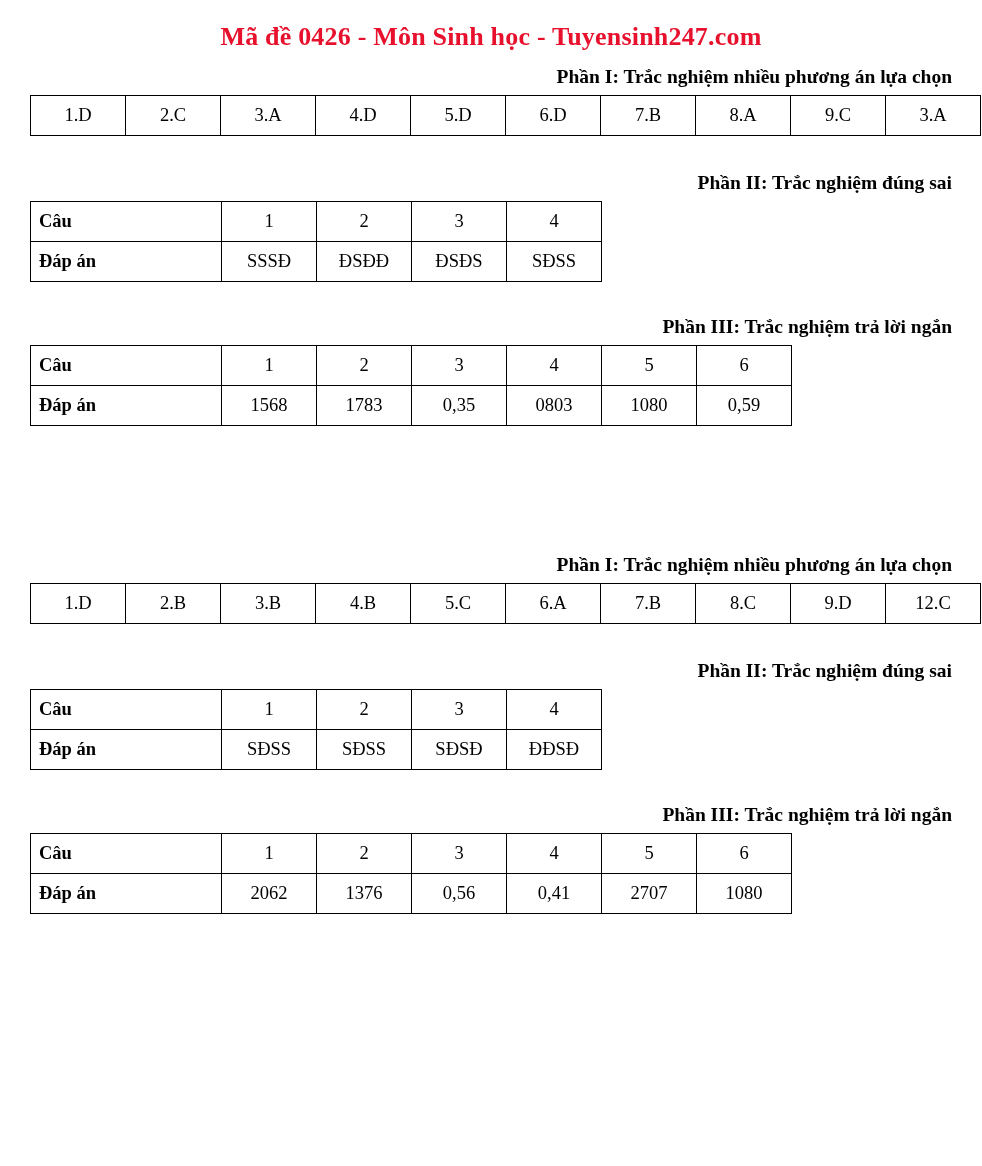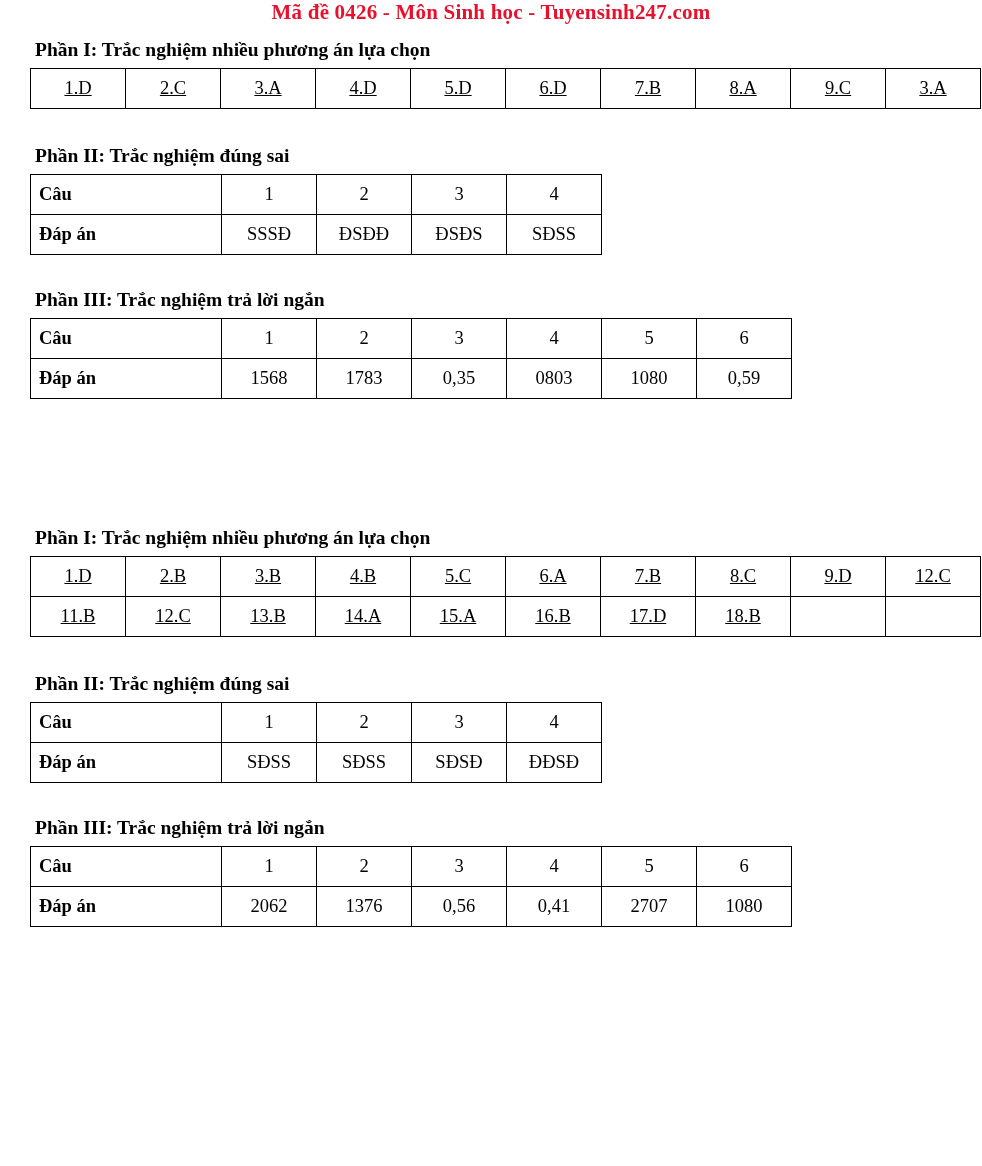--- a/index.html
+++ b/index.html
@@ -15,54 +15,55 @@
   }
   .page {
     width: 982px;
     box-sizing: border-box;
     padding: 0;
   }
   .doc-title {
     text-align: center;
     font-family: "Liberation Serif", serif;
     font-weight: bold;
-    font-size: 21px;
+    font-size: 26px;
     color: #e8112d;
     margin: 0;
+    padding-top: 22px;
     padding-bottom: 6px;
     letter-spacing: 0.2px;
   }
   .block {
     padding-left: 30px;
     padding-right: 30px;
   }
   .section-heading {
     font-family: "Liberation Serif", serif;
     font-weight: bold;
     font-size: 19.5px;
     margin: 0;
     padding: 8px 0 7px 5px;
+    text-align: right;
   }
   table {
     border-collapse: collapse;
     table-layout: fixed;
   }
   table td {
     border: 1px solid #000000;
     text-align: center;
     font-size: 18.5px;
     font-family: "Liberation Serif", serif;
     height: 39px;
     padding: 0 2px;
     vertical-align: middle;
   }
   
   .table-part1 {
     width: 900px;
-    text-decoration: underline;
   }
   .table-part1 td {
     width: 90px;
   }
   
   .table-part2 {
     width: 540px;
   }
   .table-part2 td.label {
     width: 180px;
@@ -192,32 +193,20 @@
               <td>2.B</td>
               <td>3.B</td>
               <td>4.B</td>
               <td>5.C</td>
               <td>6.A</td>
               <td>7.B</td>
               <td>8.C</td>
               <td>9.D</td>
               <td>12.C</td>
             </tr>
-            <tr>
-              <td>11.B</td>
-              <td>12.C</td>
-              <td>13.B</td>
-              <td>14.A</td>
-              <td>15.A</td>
-              <td>16.B</td>
-              <td>17.D</td>
-              <td>18.B</td>
-              <td></td>
-              <td></td>
-            </tr>
           </tbody>
         </table>
       </div>
     </div>
 
     <div class="gap-small"></div>
 
     <div class="block">
       <div class="section-heading">Phần II: Trắc nghiệm đúng sai</div>
       <div class="table-wrap">

